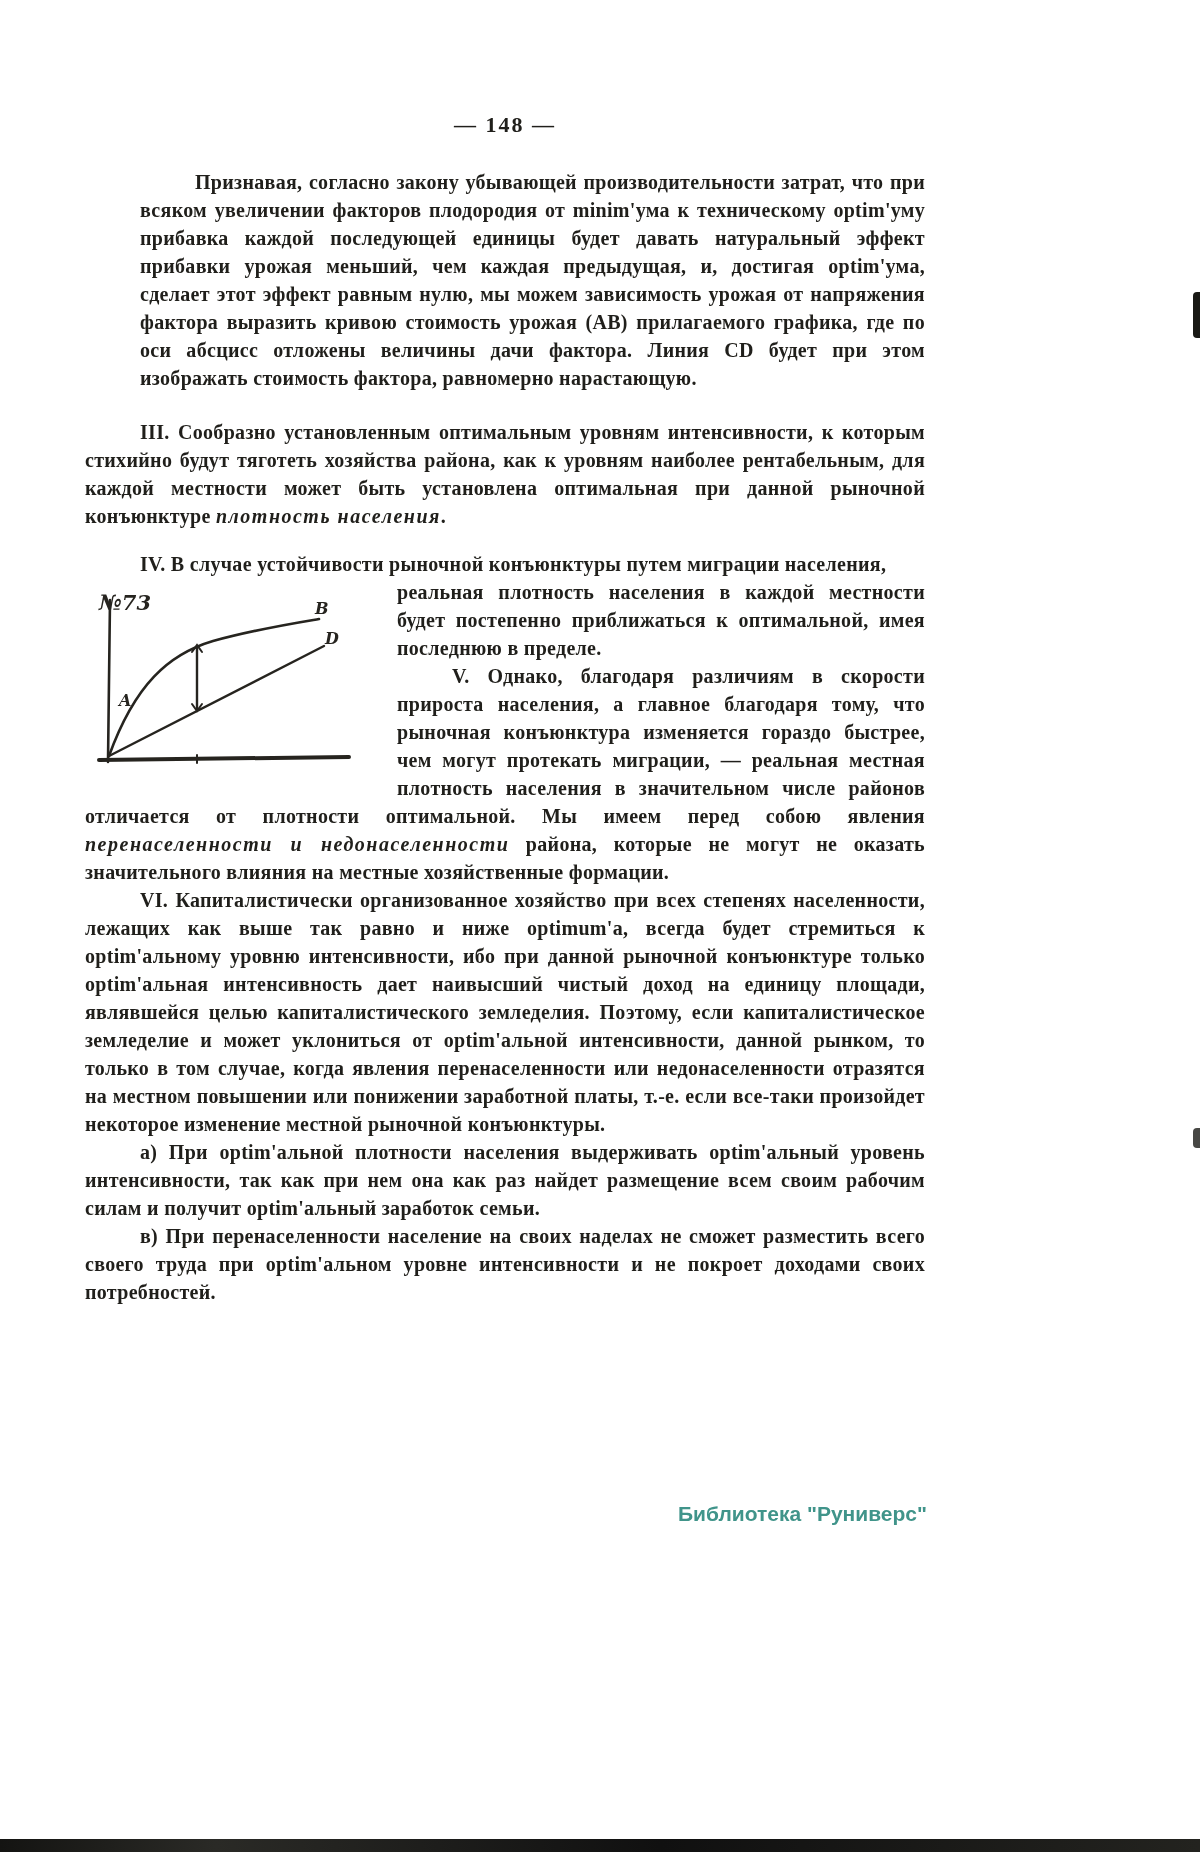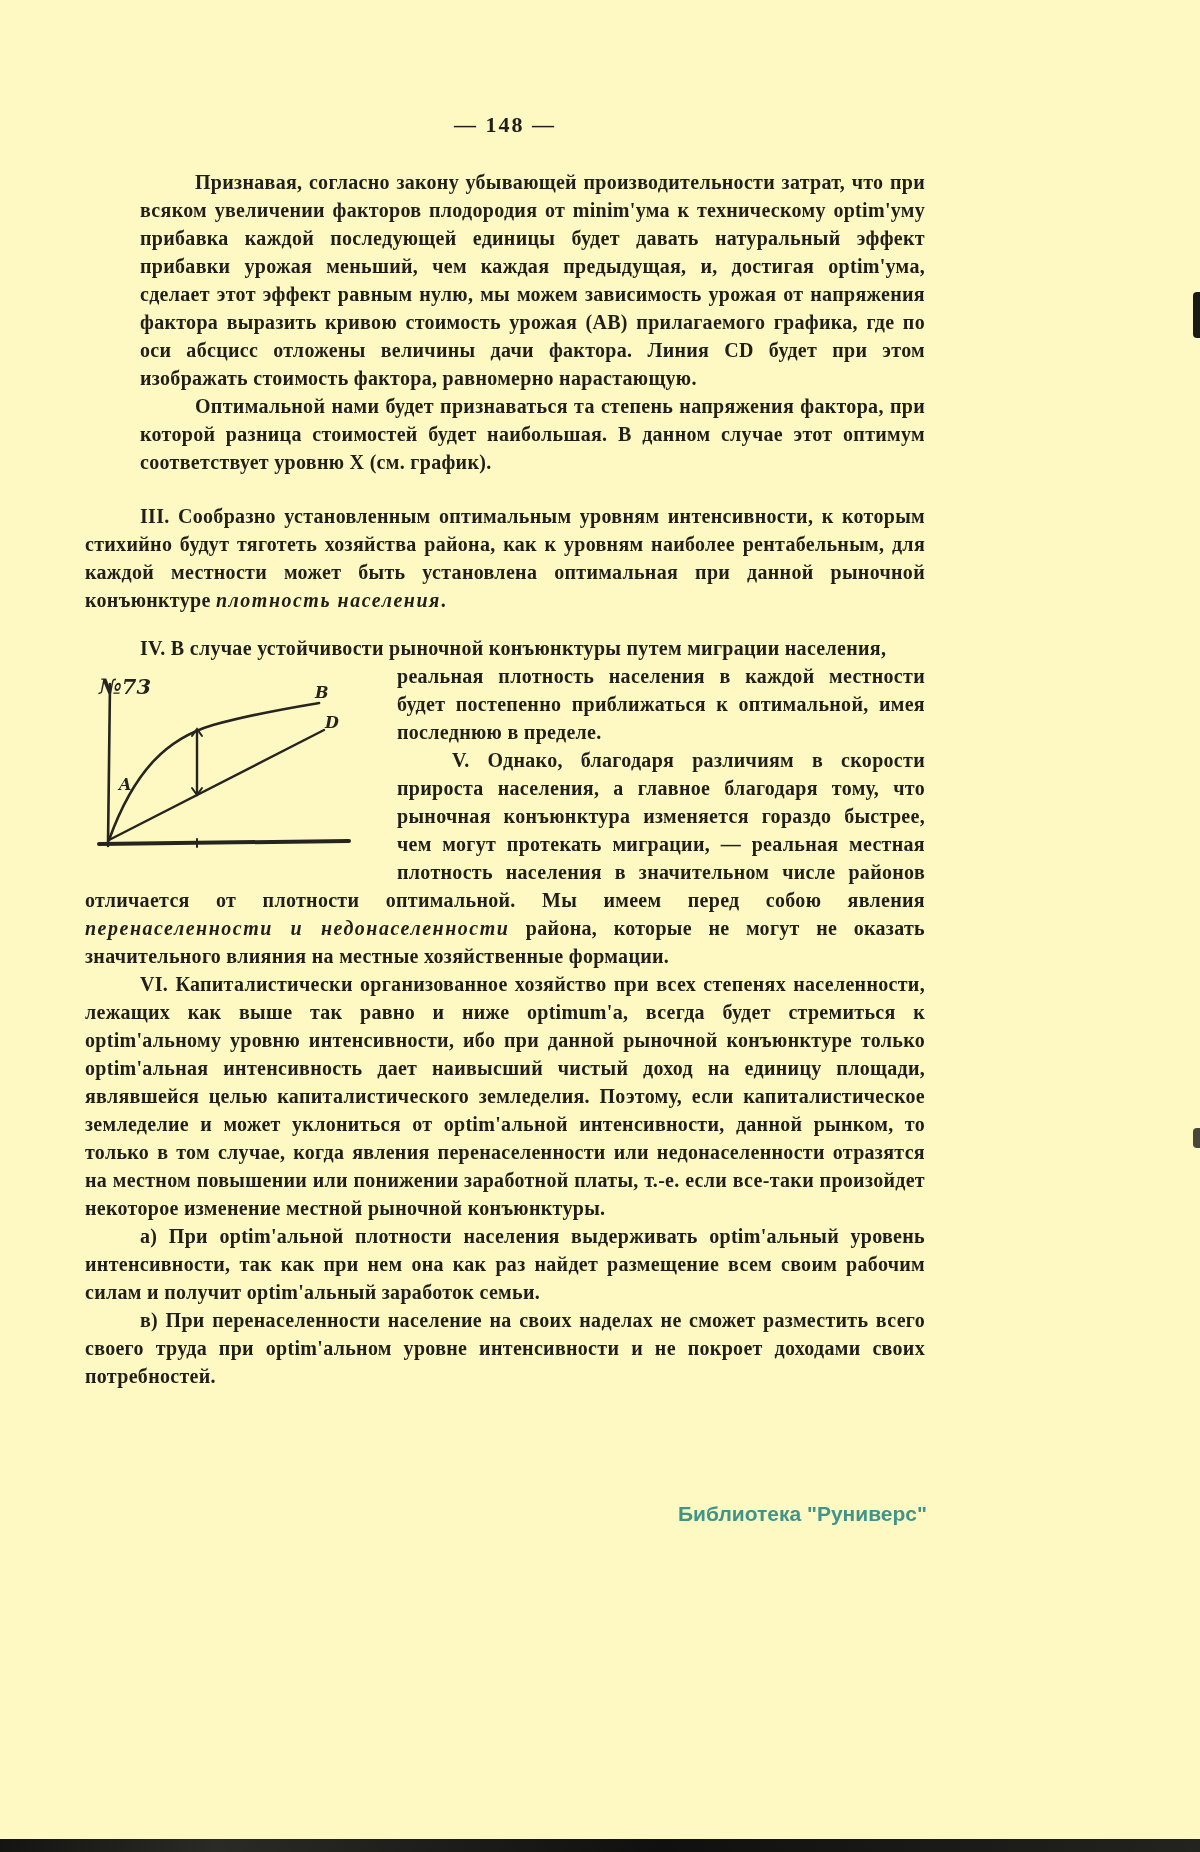--- a/index.html
+++ b/index.html
@@ -1,20 +1,20 @@
 <!DOCTYPE html>
 <html><head>
 <meta charset="utf-8">
 <style>
   html,body{margin:0;padding:0;background:#e8e8e4;}
   .page{
     position:relative;
     width:1200px;height:1852px;
     margin:0 auto;
-    background:#fef9c3;
+    background:#ffffff;
     box-sizing:border-box;
     padding:112px 275px 0 85px;
     font-family:"Liberation Serif","DejaVu Serif",serif;
     color:#201f1b;
     font-weight:700;
     overflow:hidden;
   }
   .pageno{
     text-align:center;
     font-size:22px;
@@ -77,21 +77,20 @@
 </style>
 </head>
 <body>
 
 <div class="page">
 
   <div class="pageno">— 148 —</div>
 
   <div class="opening">
     <p>Признавая, согласно закону убывающей производительности затрат, что при всяком увеличении факторов плодородия от minim'ума к техническому optim'уму прибавка каждой последующей единицы будет давать натуральный эффект прибавки урожая меньший, чем каждая предыдущая, и, достигая optim'ума, сделает этот эффект равным нулю, мы можем зависимость урожая от напряжения фактора выразить кривою стоимость урожая (АВ) прилагаемого графика, где по оси абсцисс отложены величины дачи фактора. Линия CD будет при этом изображать стоимость фактора, равномерно нарастающую.</p>
-    <p>Оптимальной нами будет признаваться та степень напряжения фактора, при которой разница стоимостей будет наибольшая. В данном случае этот оптимум соответствует уровню X (см. график).</p>
   </div>
 
   <p class="sec-gap"><span>III. Сообразно установленным оптимальным уровням интенсивности, к которым стихийно будут тяготеть хозяйства района, как к уровням наиболее рентабельным, для каждой местности может быть установлена оптимальная при данной рыночной конъюнктуре </span><em class="sp">плотность населения</em><span>.</span></p>
 
   <p class="small-gap">IV. В случае устойчивости рыночной конъюнктуры путем миграции населения,</p>
 
   <div class="figure">
     <svg viewBox="0 0 272 198" xmlns="http://www.w3.org/2000/svg">
 
       <path class="fig-line" d="M19 14 L17 176" stroke-width="2.6"></path>

